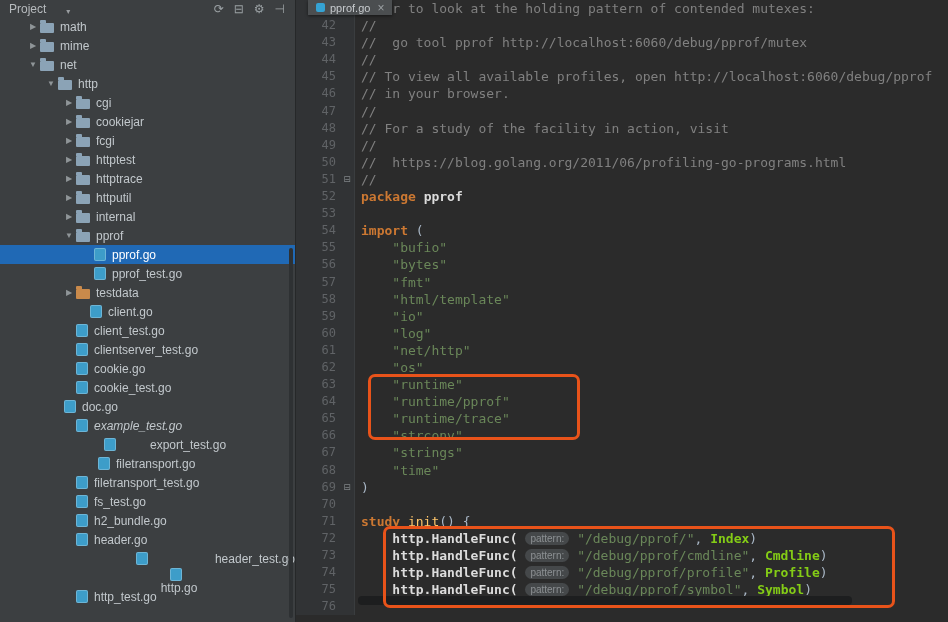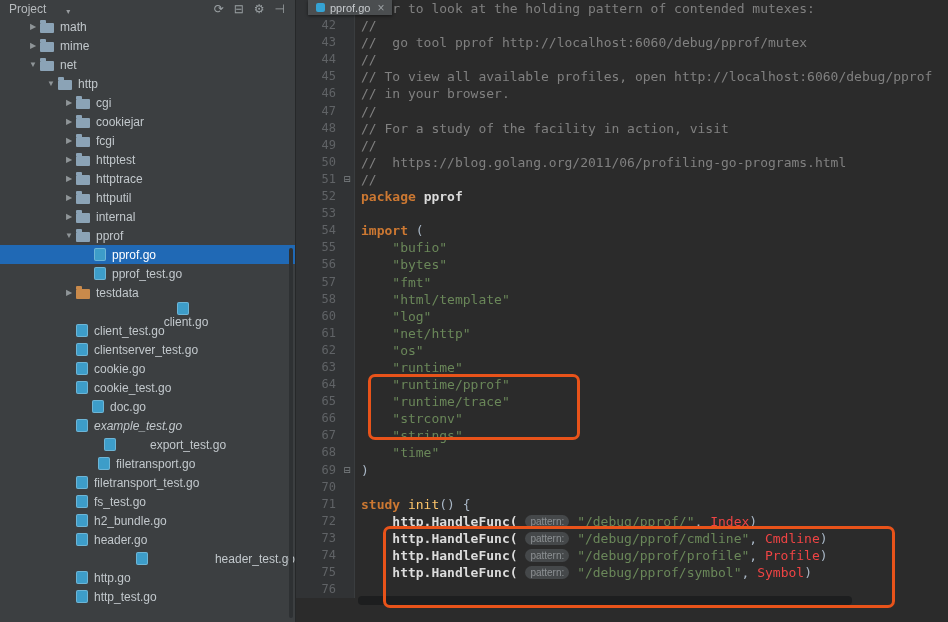--- a/index.html
+++ b/index.html
@@ -31,21 +31,21 @@
   .code-row{height:17.1px;line-height:17.1px;display:flex;white-space:pre;}
   .lnum{width:40px;flex:none;text-align:right;color:#606366;font-size:12px;padding-right:4px;background:#313335;}
   .fold{width:14px;flex:none;background:#313335;border-right:1px solid #3a3d3f;color:#7e8386;font-size:9px;text-align:center;font-family:"DejaVu Sans",sans-serif;}
   .ctext{padding-left:6px;}
   .tk-cmt{color:#808080;}
   .tk-kw{color:#cc7832;font-weight:bold;}
   .tk-str{color:#6a8759;}
   .tk-fn{color:#ffc66b;}
   .tk-plain{color:#a9b7c6;}
   .tk-plainb{color:#dcdcdc;font-weight:bold;}
-  .tk-green{color:#ef4444;}
+  .tk-green{color:#84cc16;font-weight:bold;}
   .tk-hint{display:inline-block;background:#45484a;color:#8c9093;border-radius:7px;padding:0 5px;font-size:10px;line-height:13px;font-family:"Liberation Sans",sans-serif;vertical-align:1px;}
 
   .tab{position:absolute;top:0;left:12px;height:15px;z-index:3;background:#4b4e50;display:flex;align-items:center;gap:5px;padding:0 8px;font-size:11px;color:#c7cbce;box-shadow:0 1px 3px rgba(0,0,0,.5);cursor:default;}
   .tab-goicon{width:9px;height:9px;background:#35a3d4;border-radius:2px;flex:none;}
   .tab-close{color:#9ba0a3;font-size:12px;margin-left:2px;}
 
   .hscroll{position:absolute;left:62px;top:596px;width:494px;height:9px;background:#1d1e1f;border-radius:4px;z-index:2;}
 
   
   .annot{position:absolute;border:3px solid #e8531a;border-radius:7px;z-index:5;pointer-events:none;background:transparent;}
@@ -137,21 +137,21 @@
         <div class="tree-row" style="padding-left: 80px;">
           <span class="tree-arrow"></span>
           <span class="tree-icon icon-gofile"></span>
           <span class="tree-label">pprof_test.go</span>
         </div>
         <div class="tree-row" style="padding-left: 62px;">
           <span class="tree-arrow">▶</span>
           <span class="tree-icon icon-folder orange"></span>
           <span class="tree-label">testdata</span>
         </div>
-        <div class="tree-row" style="padding-left: 76px; flex-direction: column;">
+        <div class="tree-row" style="padding-left: 76px;">
           <span class="tree-arrow"></span>
           <span class="tree-icon icon-gofile"></span>
           <span class="tree-label">client.go</span>
         </div>
         <div class="tree-row" style="padding-left: 62px;">
           <span class="tree-arrow"></span>
           <span class="tree-icon icon-gofile"></span>
           <span class="tree-label">client_test.go</span>
         </div>
         <div class="tree-row" style="padding-left: 62px;">
@@ -162,21 +162,21 @@
         <div class="tree-row" style="padding-left: 62px;">
           <span class="tree-arrow"></span>
           <span class="tree-icon icon-gofile"></span>
           <span class="tree-label">cookie.go</span>
         </div>
         <div class="tree-row" style="padding-left: 62px;">
           <span class="tree-arrow"></span>
           <span class="tree-icon icon-gofile"></span>
           <span class="tree-label">cookie_test.go</span>
         </div>
-        <div class="tree-row" style="padding-left: 78px;">
+        <div class="tree-row" style="padding-left: 50px;">
           <span class="tree-arrow"></span>
           <span class="tree-icon icon-gofile"></span>
           <span class="tree-label">doc.go</span>
         </div>
         <div class="tree-row" style="padding-left: 62px; font-style: italic;">
           <span class="tree-arrow"></span>
           <span class="tree-icon icon-gofile"></span>
           <span class="tree-label">example_test.go</span>
         </div>
         <div class="tree-row" style="padding-left: 62px; gap: 28px;">
@@ -207,21 +207,21 @@
         <div class="tree-row" style="padding-left: 62px;">
           <span class="tree-arrow"></span>
           <span class="tree-icon icon-gofile"></span>
           <span class="tree-label">header.go</span>
         </div>
         <div class="tree-row" style="padding-left: 62px; justify-content: space-between;">
           <span class="tree-arrow"></span>
           <span class="tree-icon icon-gofile"></span>
           <span class="tree-label">header_test.go</span>
         </div>
-        <div class="tree-row" style="padding-left: 62px;">
+        <div class="tree-row" style="padding-left: 62px; flex-direction: column;">
           <span class="tree-arrow"></span>
           <span class="tree-icon icon-gofile"></span>
           <span class="tree-label">http.go</span>
         </div>
         <div class="tree-row" style="padding-left: 62px;">
           <span class="tree-arrow"></span>
           <span class="tree-icon icon-gofile"></span>
           <span class="tree-label">http_test.go</span>
         </div>
       </div>
@@ -241,20 +241,21 @@
         <div class="code-row"><span class="lnum">49</span><span class="fold"></span><span class="ctext"><span class="tk-cmt">//</span></span></div>
         <div class="code-row"><span class="lnum">50</span><span class="fold"></span><span class="ctext"><span class="tk-cmt">//  https://blog.golang.org/2011/06/profiling-go-programs.html</span></span></div>
         <div class="code-row"><span class="lnum">51</span><span class="fold">⊟</span><span class="ctext"><span class="tk-cmt">//</span></span></div>
         <div class="code-row"><span class="lnum">52</span><span class="fold"></span><span class="ctext"><span class="tk-kw">package </span><span class="tk-plainb">pprof</span></span></div>
         <div class="code-row"><span class="lnum">53</span><span class="fold"></span><span class="ctext"></span></div>
         <div class="code-row"><span class="lnum">54</span><span class="fold"></span><span class="ctext"><span class="tk-kw">import </span><span class="tk-plain">(</span></span></div>
         <div class="code-row"><span class="lnum">55</span><span class="fold"></span><span class="ctext"><span class="tk-plain">    </span><span class="tk-str">"bufio"</span></span></div>
         <div class="code-row"><span class="lnum">56</span><span class="fold"></span><span class="ctext"><span class="tk-plain">    </span><span class="tk-str">"bytes"</span></span></div>
         <div class="code-row"><span class="lnum">57</span><span class="fold"></span><span class="ctext"><span class="tk-plain">    </span><span class="tk-str">"fmt"</span></span></div>
         <div class="code-row"><span class="lnum">58</span><span class="fold"></span><span class="ctext"><span class="tk-plain">    </span><span class="tk-str">"html/template"</span></span></div>
+        <div class="code-row"><span class="lnum">59</span><span class="fold"></span><span class="ctext"><span class="tk-plain">    </span><span class="tk-str">"io"</span></span></div>
         <div class="code-row"><span class="lnum">60</span><span class="fold"></span><span class="ctext"><span class="tk-plain">    </span><span class="tk-str">"log"</span></span></div>
         <div class="code-row"><span class="lnum">61</span><span class="fold"></span><span class="ctext"><span class="tk-plain">    </span><span class="tk-str">"net/http"</span></span></div>
         <div class="code-row"><span class="lnum">62</span><span class="fold"></span><span class="ctext"><span class="tk-plain">    </span><span class="tk-str">"os"</span></span></div>
         <div class="code-row"><span class="lnum">63</span><span class="fold"></span><span class="ctext"><span class="tk-plain">    </span><span class="tk-str">"runtime"</span></span></div>
         <div class="code-row"><span class="lnum">64</span><span class="fold"></span><span class="ctext"><span class="tk-plain">    </span><span class="tk-str">"runtime/pprof"</span></span></div>
         <div class="code-row"><span class="lnum">65</span><span class="fold"></span><span class="ctext"><span class="tk-plain">    </span><span class="tk-str">"runtime/trace"</span></span></div>
         <div class="code-row"><span class="lnum">66</span><span class="fold"></span><span class="ctext"><span class="tk-plain">    </span><span class="tk-str">"strconv"</span></span></div>
         <div class="code-row"><span class="lnum">67</span><span class="fold"></span><span class="ctext"><span class="tk-plain">    </span><span class="tk-str">"strings"</span></span></div>
         <div class="code-row"><span class="lnum">68</span><span class="fold"></span><span class="ctext"><span class="tk-plain">    </span><span class="tk-str">"time"</span></span></div>
         <div class="code-row"><span class="lnum">69</span><span class="fold">⊟</span><span class="ctext"><span class="tk-plain">)</span></span></div>

